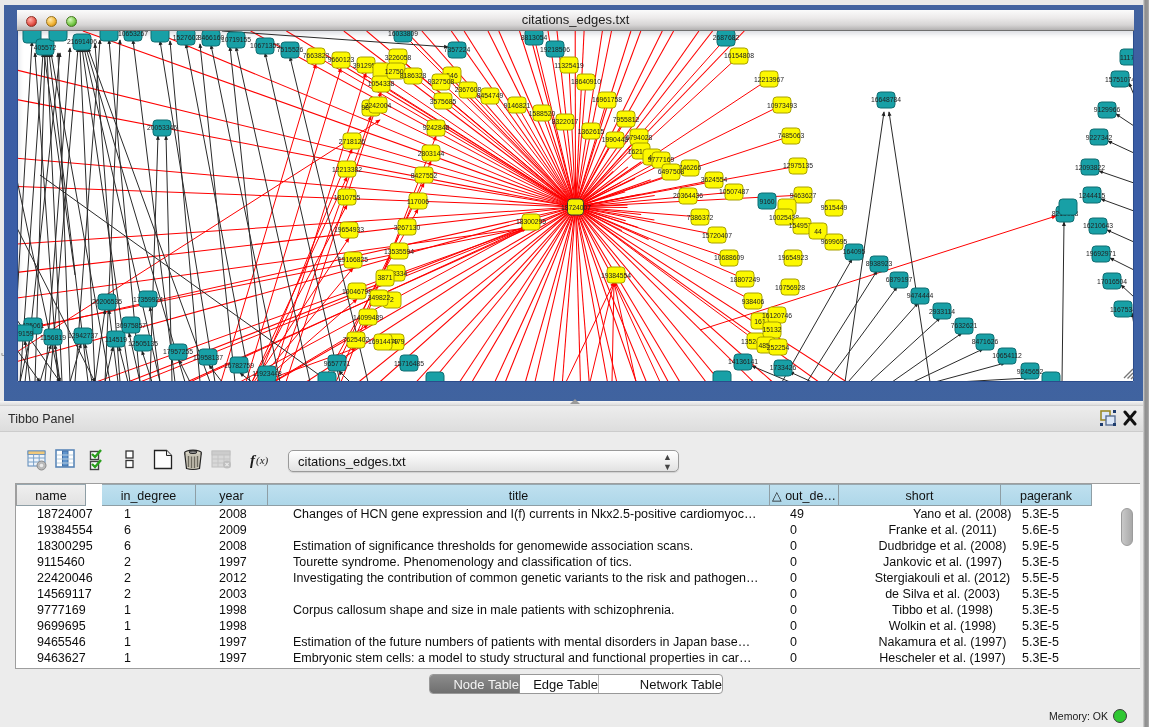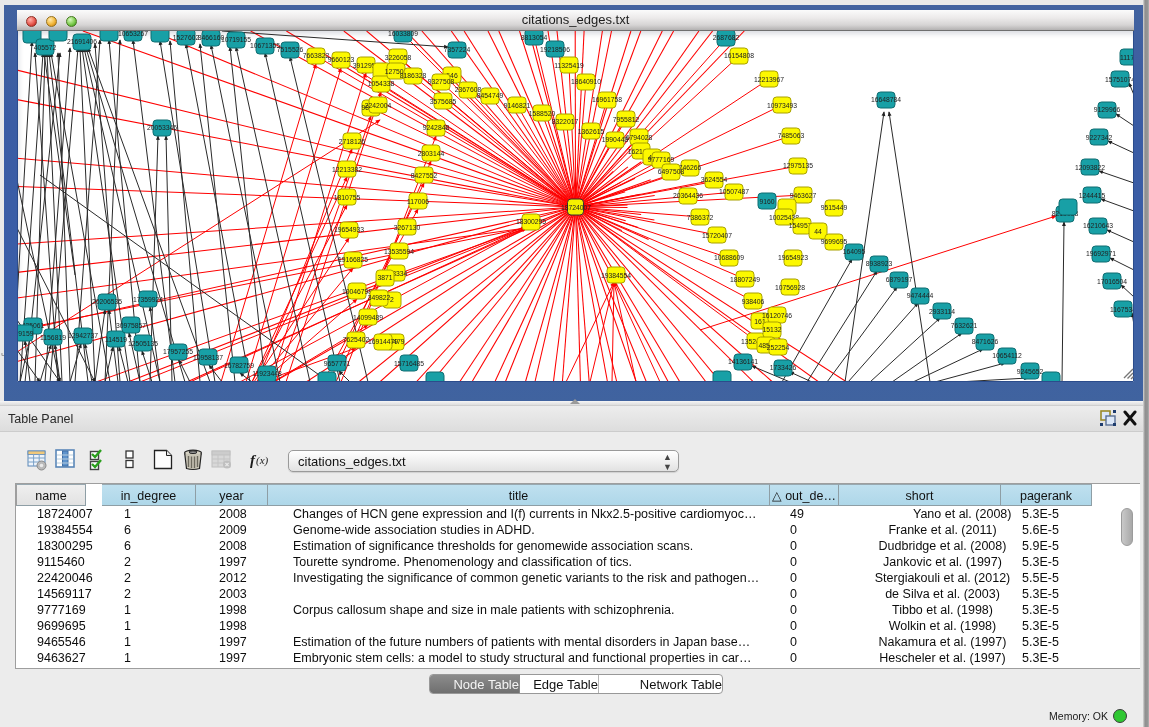--- a/index.html
+++ b/index.html
@@ -572,21 +572,21 @@
 <path d="M17.5,31 V381.5 H1133.5 V31" fill="none" stroke="#2b4c8c" stroke-width="1"></path>
 <g stroke="#777" stroke-width="1.4" fill="none">
         <path d="M1124,378 L1133,369 M1127.5,378.5 L1133,373 M1131,379 L1133.5,376.5"></path>
       </g>
 </svg>
 </div>
 <div id="rsplit"></div>
 <div id="cursor">⌞</div>
 <div id="tp-divider"></div>
 <div style="position:absolute;left:570px;top:399px;width:0;height:0;border-left:5px solid transparent;border-right:5px solid transparent;border-bottom:5px solid #9a9a9a"></div>
-<div id="tp-head">Table Panel</div>
+<div id="tp-head">Tibbo Panel</div>
 <div id="tp-body"></div>
 
 <svg width="40" height="18" viewBox="0 0 40 18" style="position:absolute;left:1100px;top:410px">
  <rect x="1" y="1" width="9" height="9" fill="#dce8f8" stroke="#9a8a28" stroke-width="1.6"></rect>
  <rect x="6" y="6" width="9" height="9" fill="#dce8f8" stroke="#5a6f94" stroke-width="1.4"></rect>
  <rect x="13" y="0" width="3" height="3" fill="#1e3c6e"></rect>
     <rect x="0" y="13" width="3" height="3" fill="#1e3c6e"></rect>
  <rect x="13" y="13" width="3" height="3" fill="#1e3c6e"></rect>
  <path d="M25,2 L35,14 M35,2 L25,14" stroke="#111" stroke-width="3" stroke-linecap="round"></path>
 </svg>
@@ -657,21 +657,20 @@
     <span style="left:203px">2008</span>
     <span style="left:277px">Changes of HCN gene expression and I(f) currents in Nkx2.5‑positive cardiomyoc…</span>
     <span style="left:774px">49</span>
     <span style="left:897px;width:149px;text-align:left">Yano et al. (2008)</span>
     <span style="left:1006px">5.3E-5</span>
   </div>
 <div class="tr" style="top:522px">
     <span style="left:21px">19384554</span>
     <span style="left:108px">6</span>
     <span style="left:203px">2009</span>
-    <span style="left:277px">Genome‑wide association studies in ADHD.</span>
     <span style="left:774px">0</span>
     <span style="left:852px;width:149px;text-align:center">Franke et al. (2011)</span>
     <span style="left:1006px">5.6E-5</span>
   </div>
 <div class="tr" style="top:538px">
     <span style="left:21px">18300295</span>
     <span style="left:108px">6</span>
     <span style="left:203px">2008</span>
     <span style="left:277px">Estimation of significance thresholds for genomewide association scans.</span>
     <span style="left:774px">0</span>
@@ -684,21 +683,21 @@
     <span style="left:203px">1997</span>
     <span style="left:277px">Tourette syndrome. Phenomenology and classification of tics.</span>
     <span style="left:774px">0</span>
     <span style="left:852px;width:149px;text-align:center">Jankovic et al. (1997)</span>
     <span style="left:1006px">5.3E-5</span>
   </div>
 <div class="tr" style="top:570px">
     <span style="left:21px">22420046</span>
     <span style="left:108px">2</span>
     <span style="left:203px">2012</span>
-    <span style="left:277px">Investigating the significance of common genetic variants to the risk and pathogen…</span>
+    <span style="left:277px">Investigating the contribution of common genetic variants to the risk and pathogen…</span>
     <span style="left:774px">0</span>
     <span style="left:852px;width:149px;text-align:center">Stergiakouli et al. (2012)</span>
     <span style="left:1006px">5.5E-5</span>
   </div>
 <div class="tr" style="top:586px">
     <span style="left:21px">14569117</span>
     <span style="left:108px">2</span>
     <span style="left:203px">2003</span>
     <span style="left:774px">0</span>
     <span style="left:852px;width:149px;text-align:center">de Silva et al. (2003)</span>

